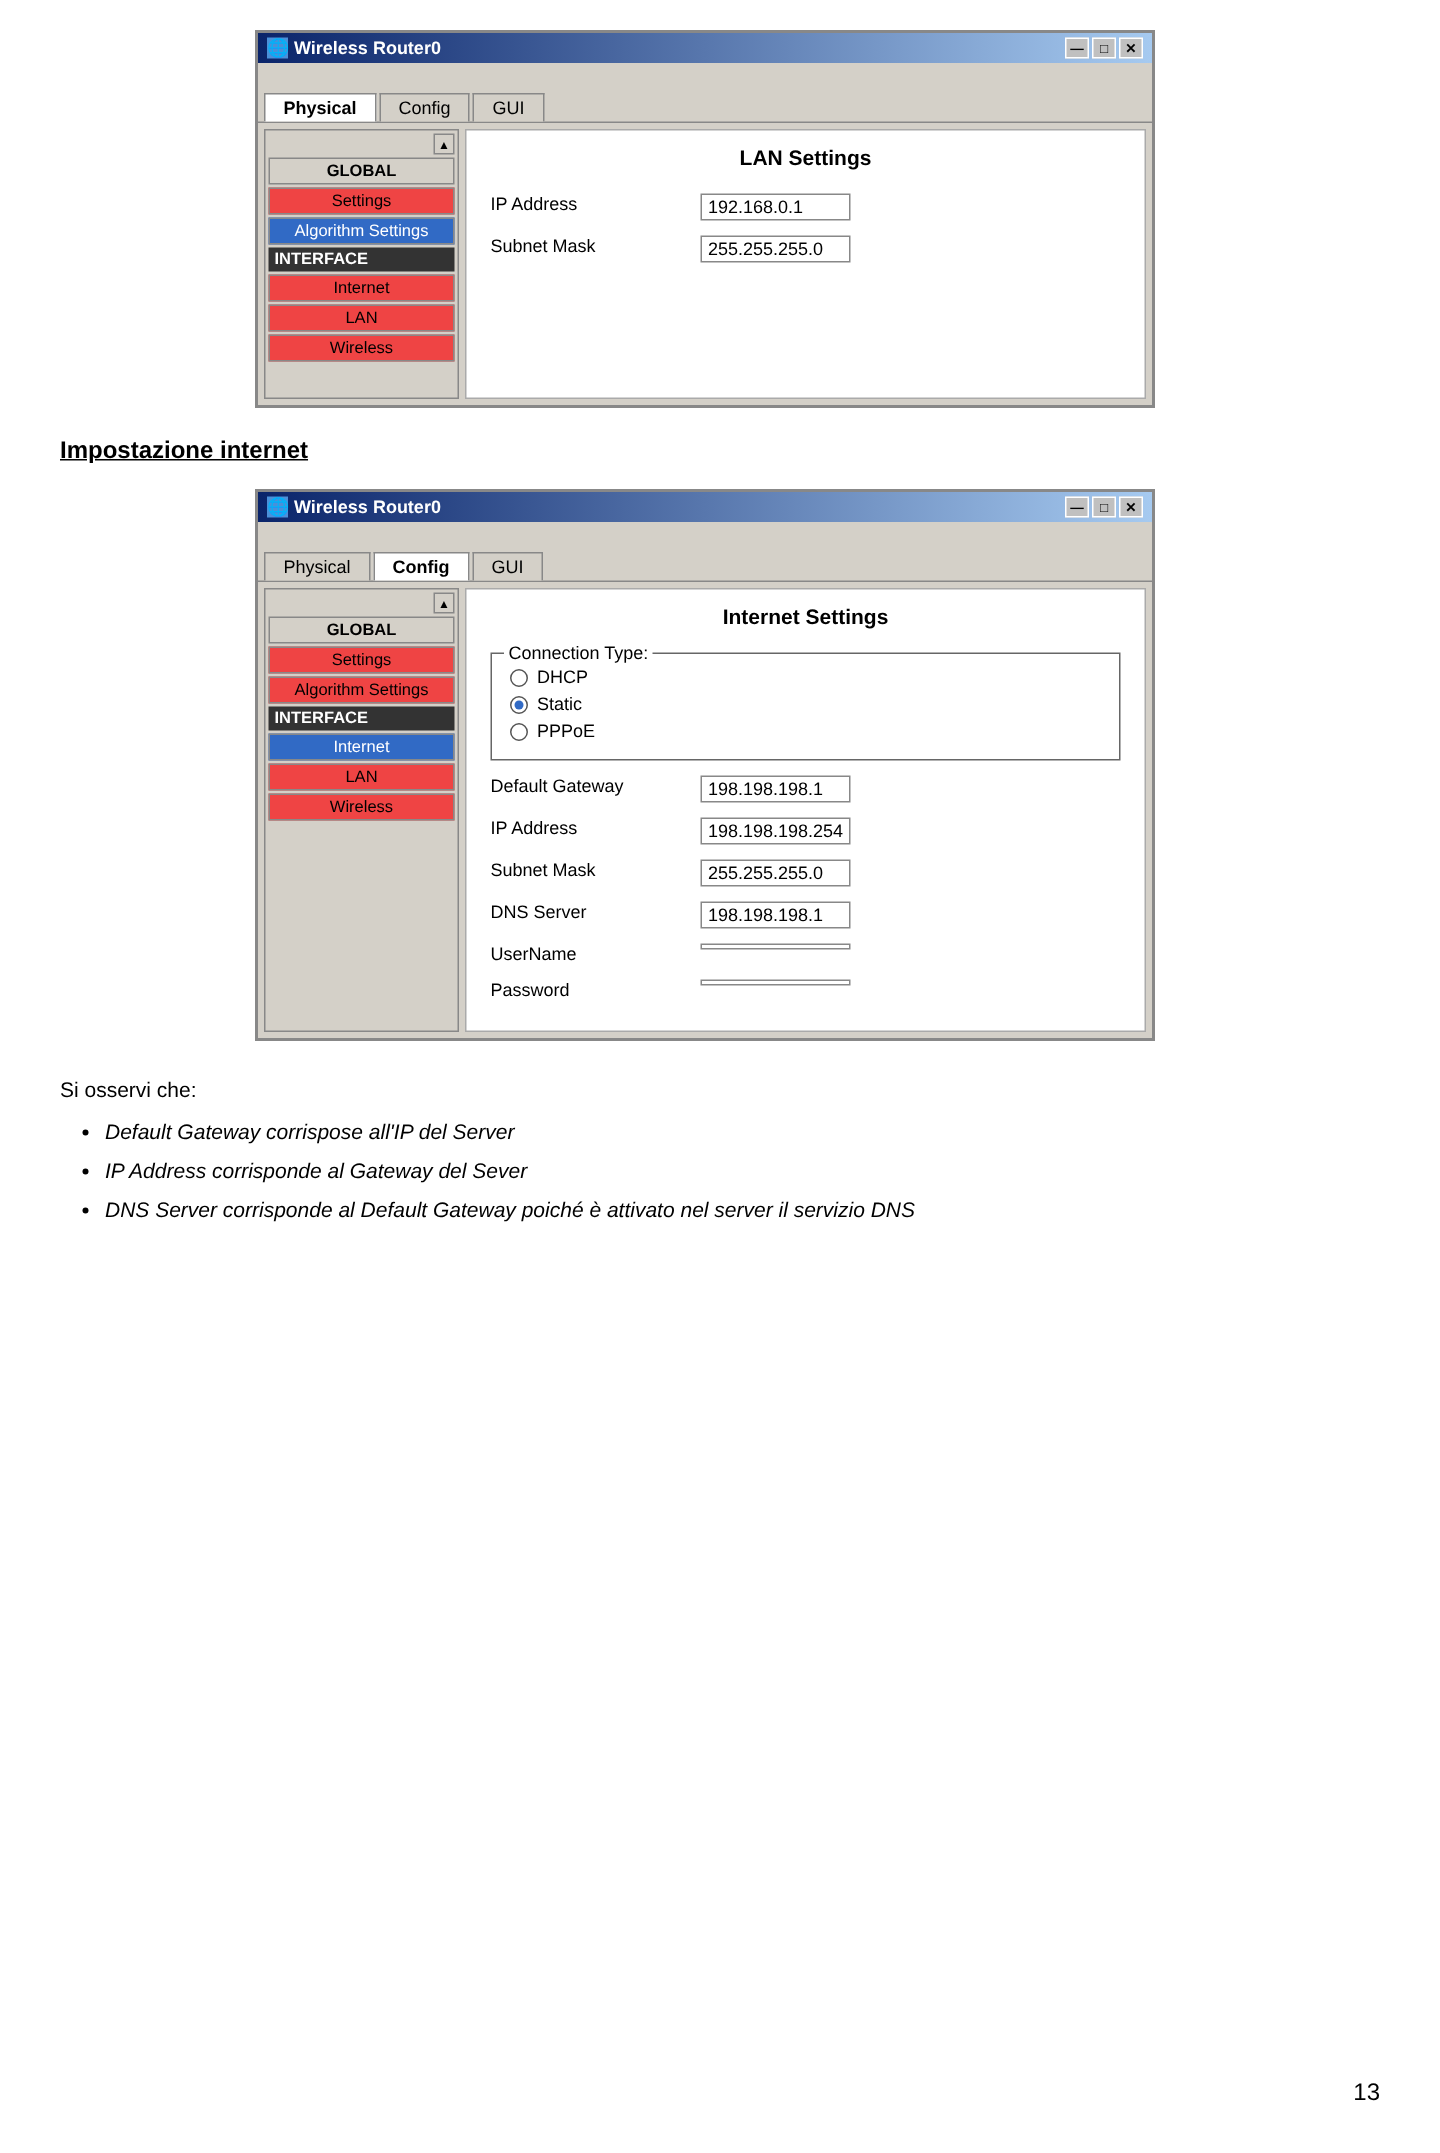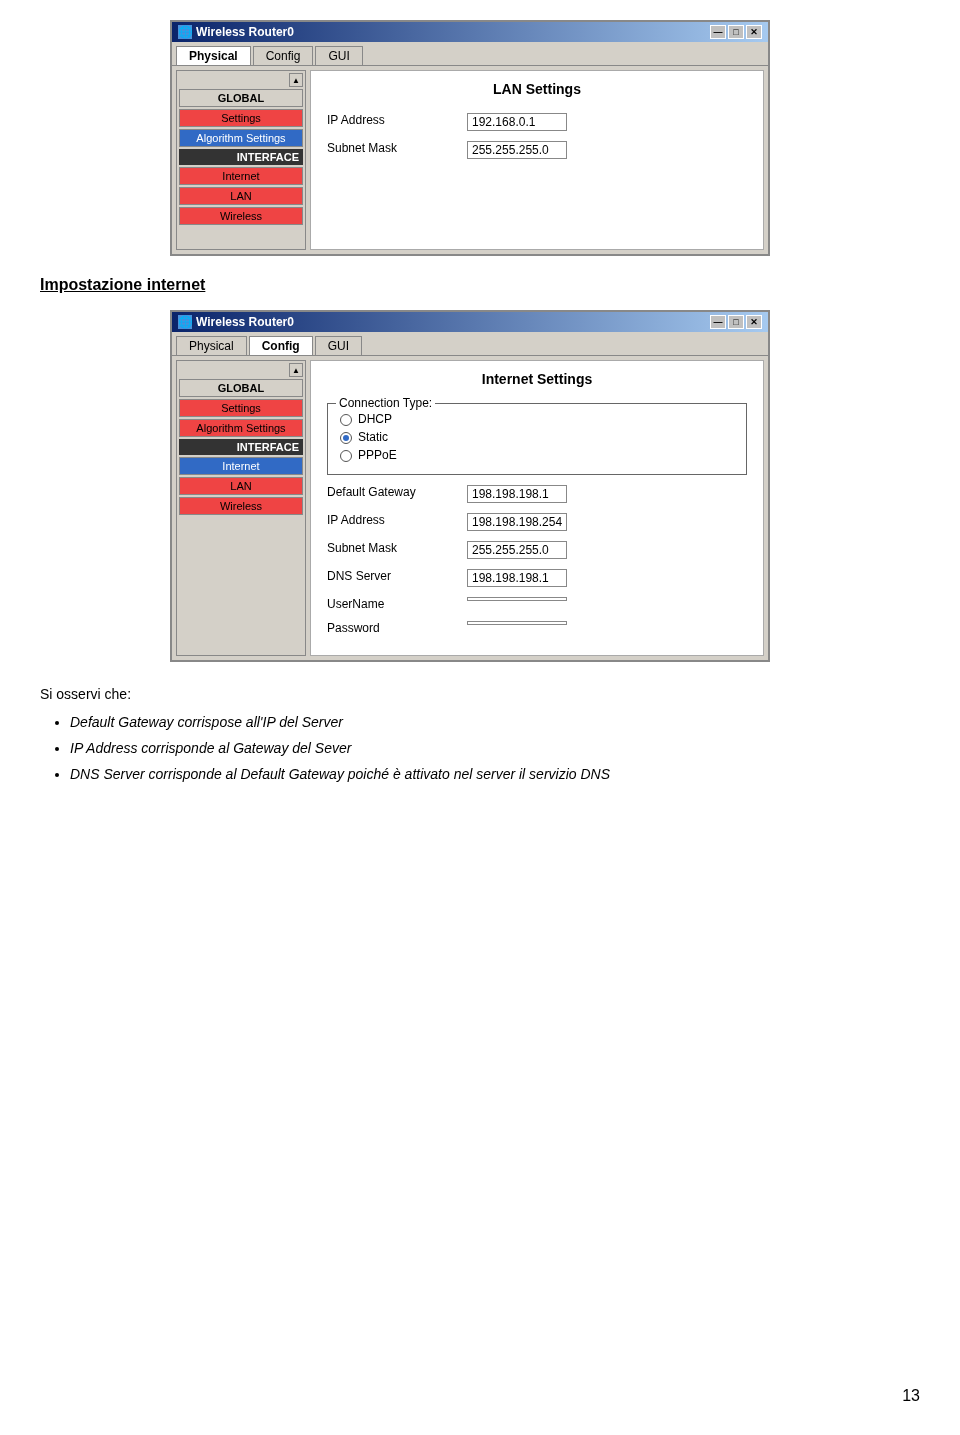--- a/index.html
+++ b/index.html
@@ -60,21 +60,21 @@
       justify-content: center;
       cursor: pointer;
       color: #000;
     }
     .win-btn.close { background: #c0c0c0; }
 
     .window-tabs {
       background: #d4d0c8;
       display: flex;
       gap: 2px;
-      padding: 4px 4px 0 4px;
+      padding: 20px 4px 0 4px;
       border-bottom: 1px solid #888;
     }
     .tab {
       padding: 2px 12px;
       border: 1px solid #888;
       border-bottom: none;
       background: #d4d0c8;
       font-size: 12px;
       cursor: pointer;
     }
@@ -119,21 +119,21 @@
       width: 100%;
       margin-bottom: 2px;
     }
     .sidebar-item.active {
       background: #316ac5;
       color: #fff;
     }
     .sidebar-interface-label {
       background: #333;
       color: #fff;
-      text-align: right;
+      text-align: left;
       padding: 2px 4px;
       font-size: 11px;
       font-weight: bold;
       margin-bottom: 2px;
     }
 
     
     .main-content {
       flex: 1;
       background: #fff;

